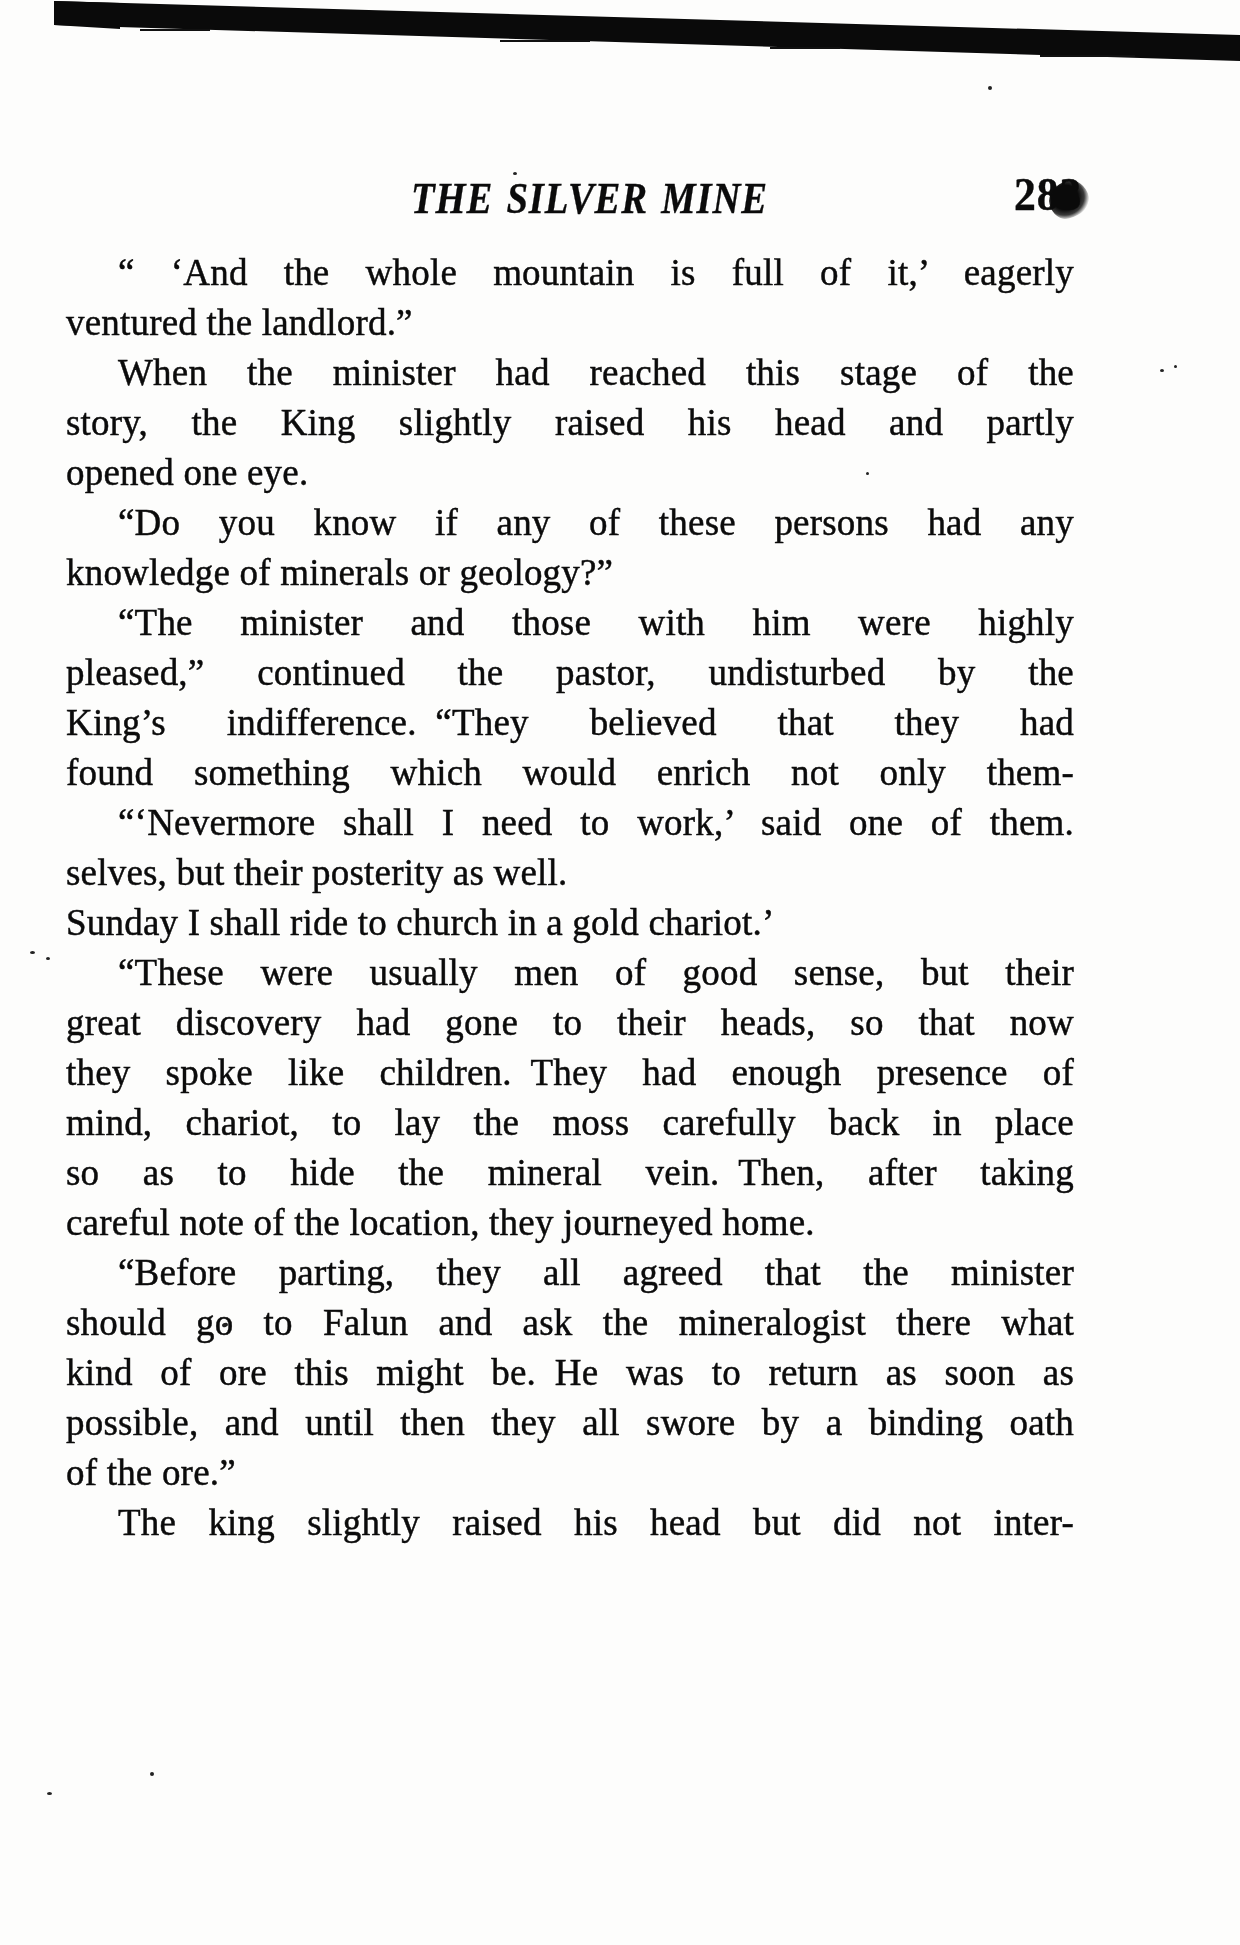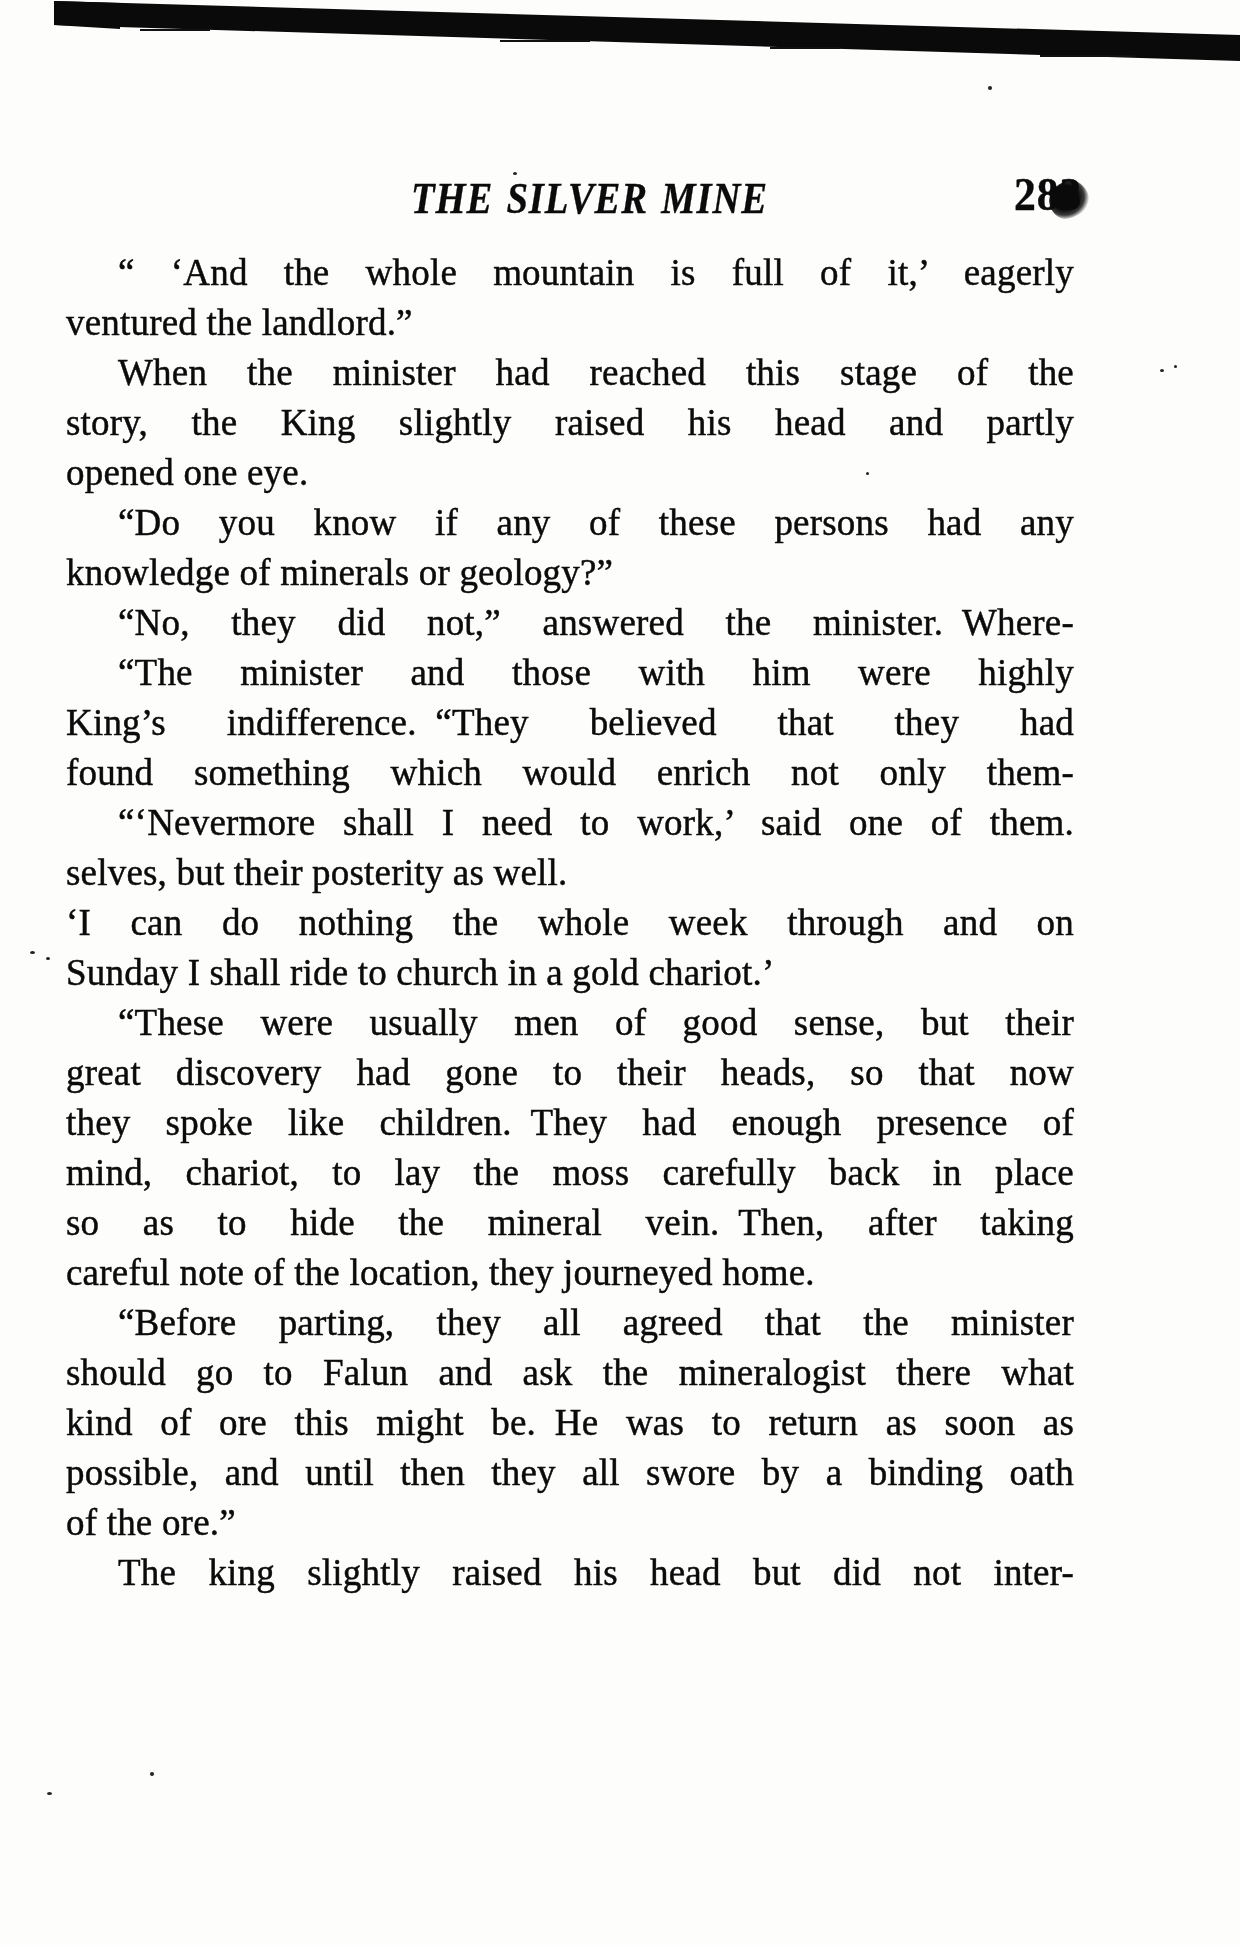--- a/index.html
+++ b/index.html
@@ -89,27 +89,26 @@
   <div class="ink-smudge"></div>
 
   <div class="text-block">
     <div class="line ind">“ ‘And the whole mountain is full of it,’ eagerly</div>
     <div class="line end">ventured the landlord.”</div>
     <div class="line ind">When the minister had reached this stage of the</div>
     <div class="line">story, the King slightly raised his head and partly</div>
     <div class="line end">opened one eye.</div>
     <div class="line ind">“Do you know if any of these persons had any</div>
     <div class="line end">knowledge of minerals or geology?”</div>
-    <div class="line ind">“No, they did not,” answered the minister. Where-</div>
     <div class="line ind">“The minister and those with him were highly</div>
+    <div class="line">pleased,” continued the pastor, undisturbed by the</div>
     <div class="line">King’s indifference. “They believed that they had</div>
     <div class="line">found something which would enrich not only them-</div>
     <div class="line ind">“‘Nevermore shall I need to work,’ said one of them.</div>
     <div class="line end">selves, but their posterity as well.</div>
-    <div class="line">‘I can do nothing the whole week through and on</div>
     <div class="line end">Sunday I shall ride to church in a gold chariot.’</div>
     <div class="line ind">“These were usually men of good sense, but their</div>
     <div class="line">great discovery had gone to their heads, so that now</div>
     <div class="line">they spoke like children. They had enough presence of</div>
     <div class="line">mind, chariot, to lay the moss carefully back in place</div>
     <div class="line">so as to hide the mineral vein. Then, after taking</div>
     <div class="line end">careful note of the location, they journeyed home.</div>
     <div class="line ind">“Before parting, they all agreed that the minister</div>
     <div class="line">should go to Falun and ask the mineralogist there what</div>
     <div class="line">kind of ore this might be. He was to return as soon as</div>

